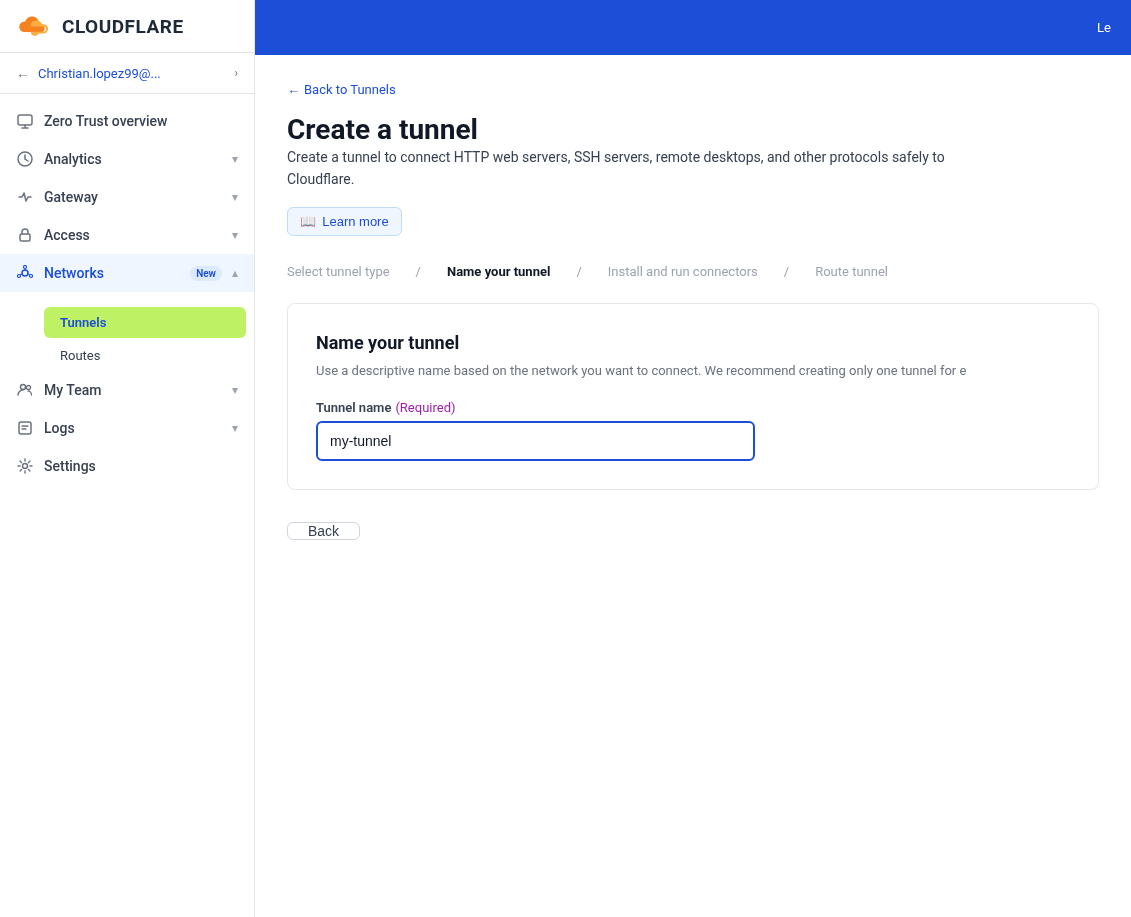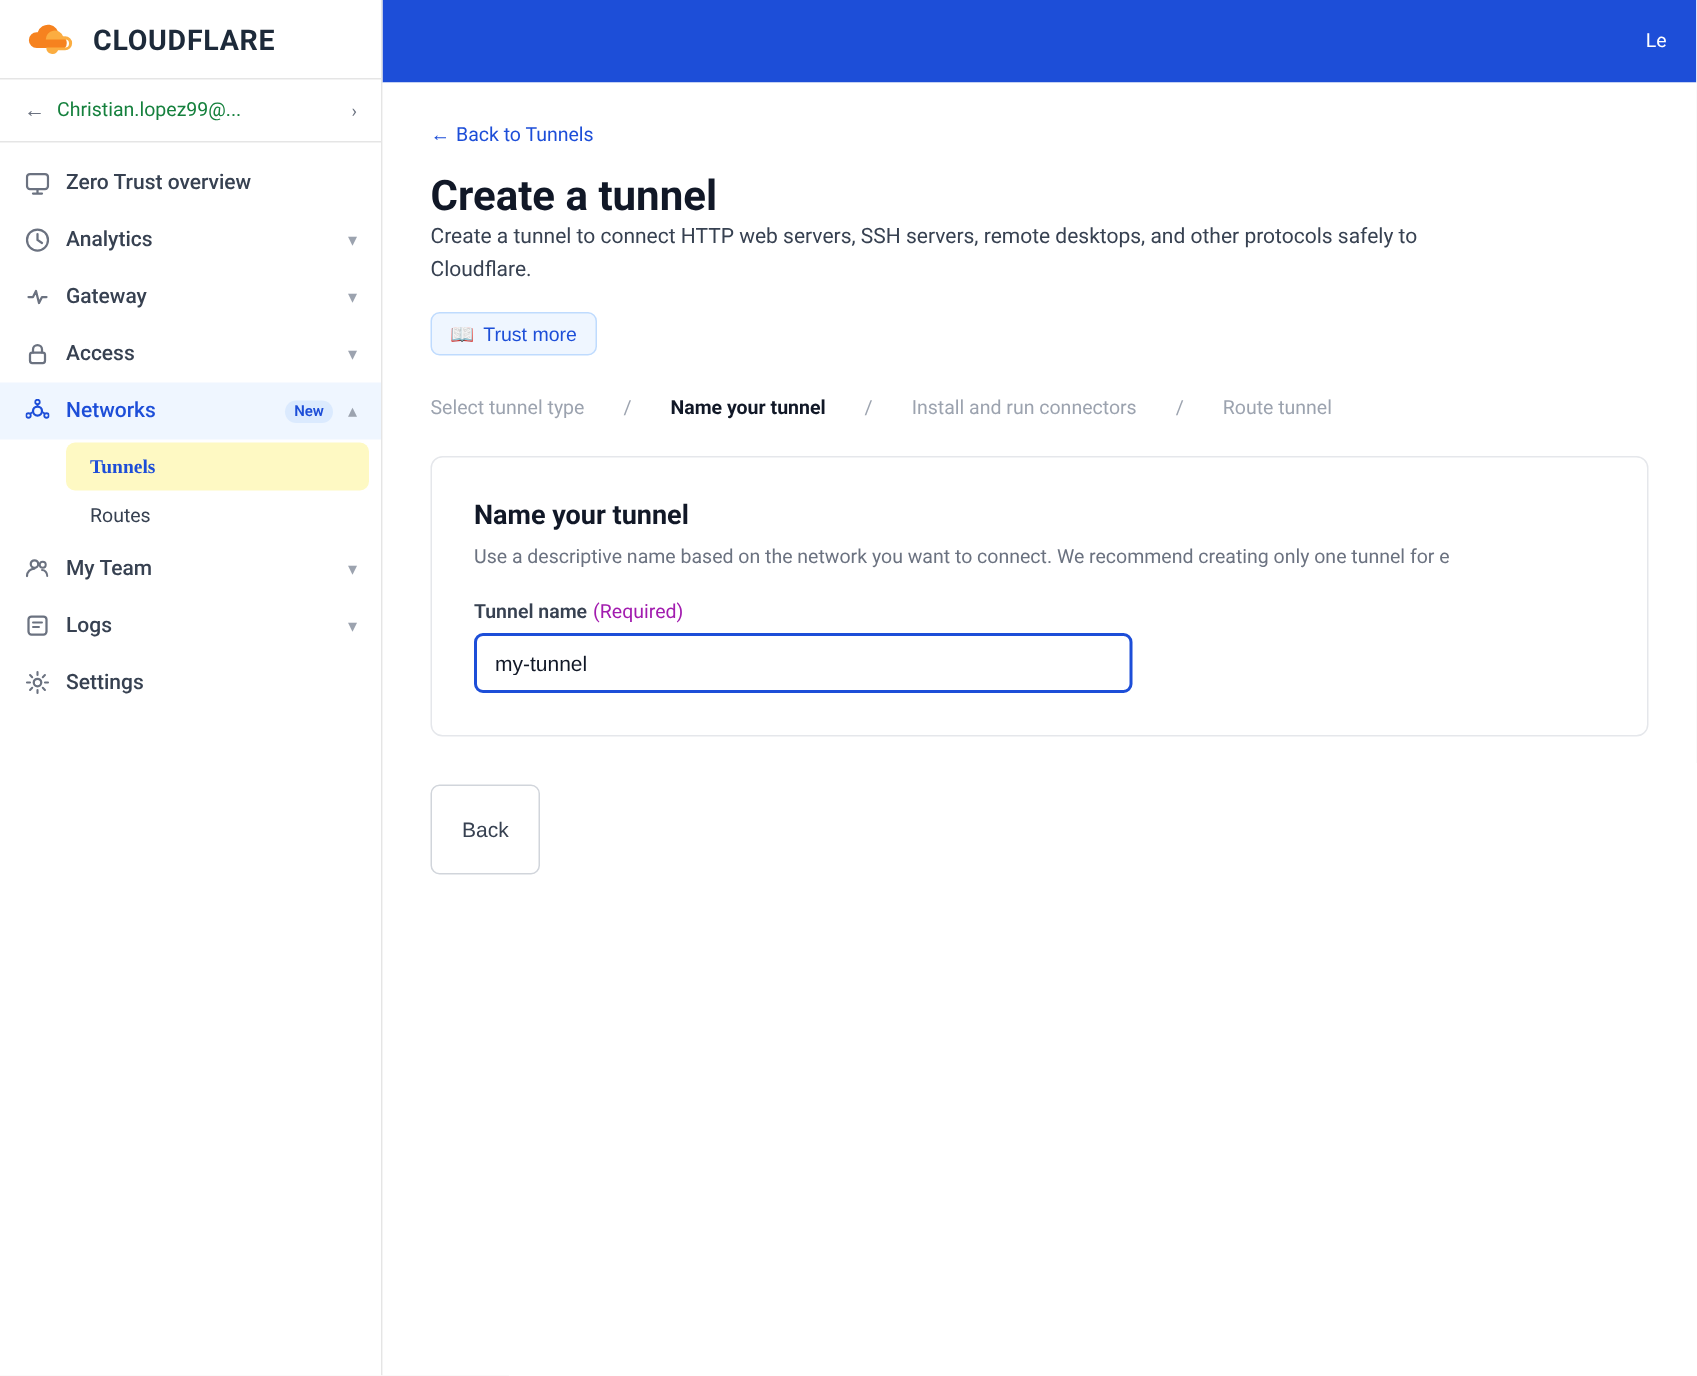--- a/index.html
+++ b/index.html
@@ -44,21 +44,21 @@
       border-bottom: 1px solid #e5e5e5;
       cursor: pointer;
       gap: 8px;
     }
     .sidebar-account-arrow-left {
       color: #6b7280;
       font-size: 14px;
     }
     .sidebar-account-name {
       font-size: 13px;
-      color: #15803d;
+      color: #1d4ed8;
       flex: 1;
       overflow: hidden;
       text-overflow: ellipsis;
       white-space: nowrap;
     }
     .sidebar-account-arrow-right {
       color: #6b7280;
       font-size: 12px;
     }
     .sidebar-nav {
@@ -111,26 +111,25 @@
     .sub-nav-item {
       display: flex;
       align-items: center;
       padding: 8px 16px;
       cursor: pointer;
       font-size: 13px;
       color: #374151;
       font-weight: 400;
     }
     .sub-nav-item.active {
-      background: #fef9c3;
+      background: #bef264;
       color: #1d4ed8;
       font-weight: 600;
       border-radius: 6px;
-      margin: 2px 8px 2px 0;
-      font-family: Liberation Serif, serif;
+      margin: 15px 8px 2px 0;
     }
 
     
     .main {
       flex: 1;
       display: flex;
       flex-direction: column;
       overflow: hidden;
     }
     .top-banner {
@@ -265,21 +264,21 @@
       gap: 12px;
       align-items: center;
       padding-top: 8px;
     }
     .btn-back {
       background: #fff;
       border: 1px solid #d1d5db;
       color: #374151;
       font-size: 14px;
       font-weight: 500;
-      padding: 21px 20px;
+      padding: 0 20px;
       border-radius: 6px;
       cursor: pointer;
       text-align: center;
     }
   </style>
 </head>
 <body>
 
 <div class="sidebar">
   <div class="sidebar-logo">
@@ -416,21 +415,21 @@
 
     
     <h1 class="page-title">Create a tunnel</h1>
 
     
     <p class="page-description">Create a tunnel to connect HTTP web servers, SSH servers, remote desktops, and other protocols safely to Cloudflare.</p>
 
     
     <button class="learn-more-btn">
       <span>📖</span>
-      <span>Trust more</span>
+      <span>Learn more</span>
     </button>
 
     
     <div class="stepper">
       <div class="step dimmed">
         <span>Select tunnel type</span>
       </div>
       <span class="step-divider">/</span>
       <div class="step active">
         <span>Name your tunnel</span>

